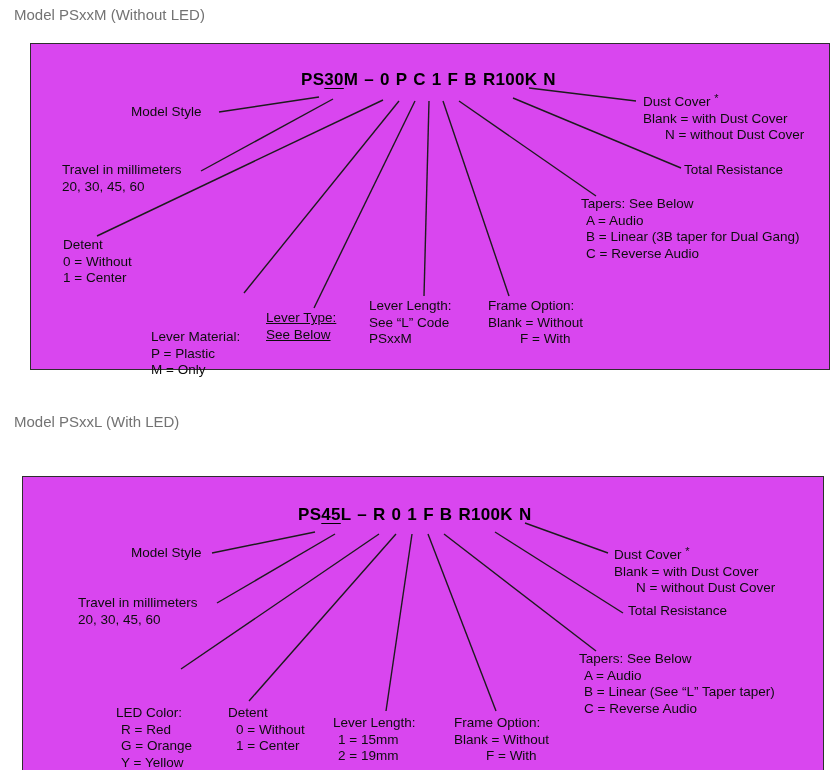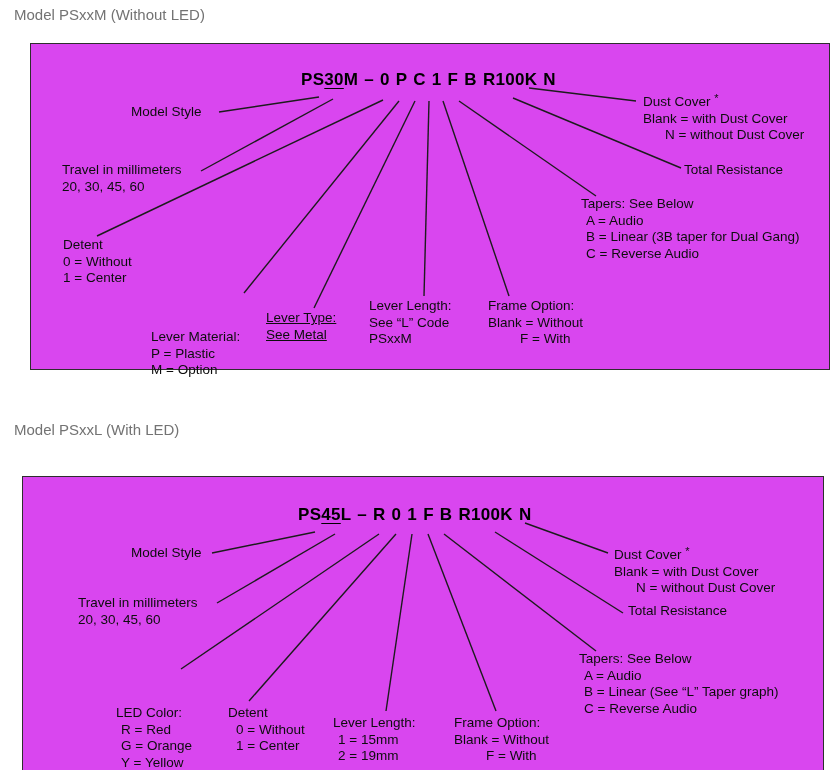--- a/index.html
+++ b/index.html
@@ -64,26 +64,26 @@
 
   <div class="cal" style="left:32px;top:193px;">
     <div>Detent</div>
     <div>0 = Without</div>
     <div>1 = Center</div>
   </div>
 
   <div class="cal" style="left:120px;top:250px;margin-top:35px;">
     <div>Lever Material:</div>
     <div>P = Plastic</div>
-    <div>M = Option</div>
+    <div>M = Only</div>
   </div>
 
   <div class="cal" style="left:235px;top:266px;text-decoration:underline;">
     <div>Lever Type:</div>
-    <div>See Metal</div>
+    <div>See Below</div>
   </div>
 
   <div class="cal" style="left:338px;top:254px;">
     <div>Lever Length:</div>
     <div>See “L” Code</div>
     <div>PSxxM</div>
   </div>
 
   <div class="cal" style="left:457px;top:254px;">
     <div>Frame Option:</div>
@@ -102,21 +102,21 @@
     <div>Total Resistance</div>
   </div>
 
   <div class="cal" style="left:612px;top:46px;">
     <div><span>Dust Cover</span> <sup>*</sup></div>
     <div>Blank = with Dust Cover</div>
     <div class="i20">N = without Dust Cover</div>
   </div>
 </div>
 
-<div class="sec-title" style="top:413px;margin-top:8px;">Model PSxxL (With LED)</div>
+<div class="sec-title" style="top:413px;">Model PSxxL (With LED)</div>
 
 <div class="pn-box" style="left:22px;top:476px;width:800px;height:307px;">
   <svg width="800" height="307" viewBox="0 0 800 307">
     <line x1="189" y1="76" x2="292" y2="55"></line>
     <line x1="194" y1="126" x2="312" y2="57"></line>
     <line x1="158" y1="192" x2="356" y2="57"></line>
     <line x1="226" y1="224" x2="373" y2="57"></line>
     <line x1="363" y1="234" x2="389" y2="57"></line>
     <line x1="473" y1="234" x2="405" y2="57"></line>
     <line x1="573" y1="174" x2="421" y2="57"></line>
@@ -157,21 +157,21 @@
 
   <div class="cal" style="left:431px;top:238px;">
     <div>Frame Option:</div>
     <div>Blank = Without</div>
     <div class="i30">F = With</div>
   </div>
 
   <div class="cal" style="left:556px;top:174px;">
     <div>Tapers: See Below</div>
     <div class="i5">A = Audio</div>
-    <div class="i5">B = Linear (See “L” Taper graph)</div>
+    <div class="i5">B = Linear (See “L” Taper taper)</div>
     <div class="i5">C = Reverse Audio</div>
   </div>
 
   <div class="cal" style="left:605px;top:126px;">
     <div>Total Resistance</div>
   </div>
 
   <div class="cal" style="left:591px;top:66px;">
     <div><span>Dust Cover</span> <sup>*</sup></div>
     <div>Blank = with Dust Cover</div>

